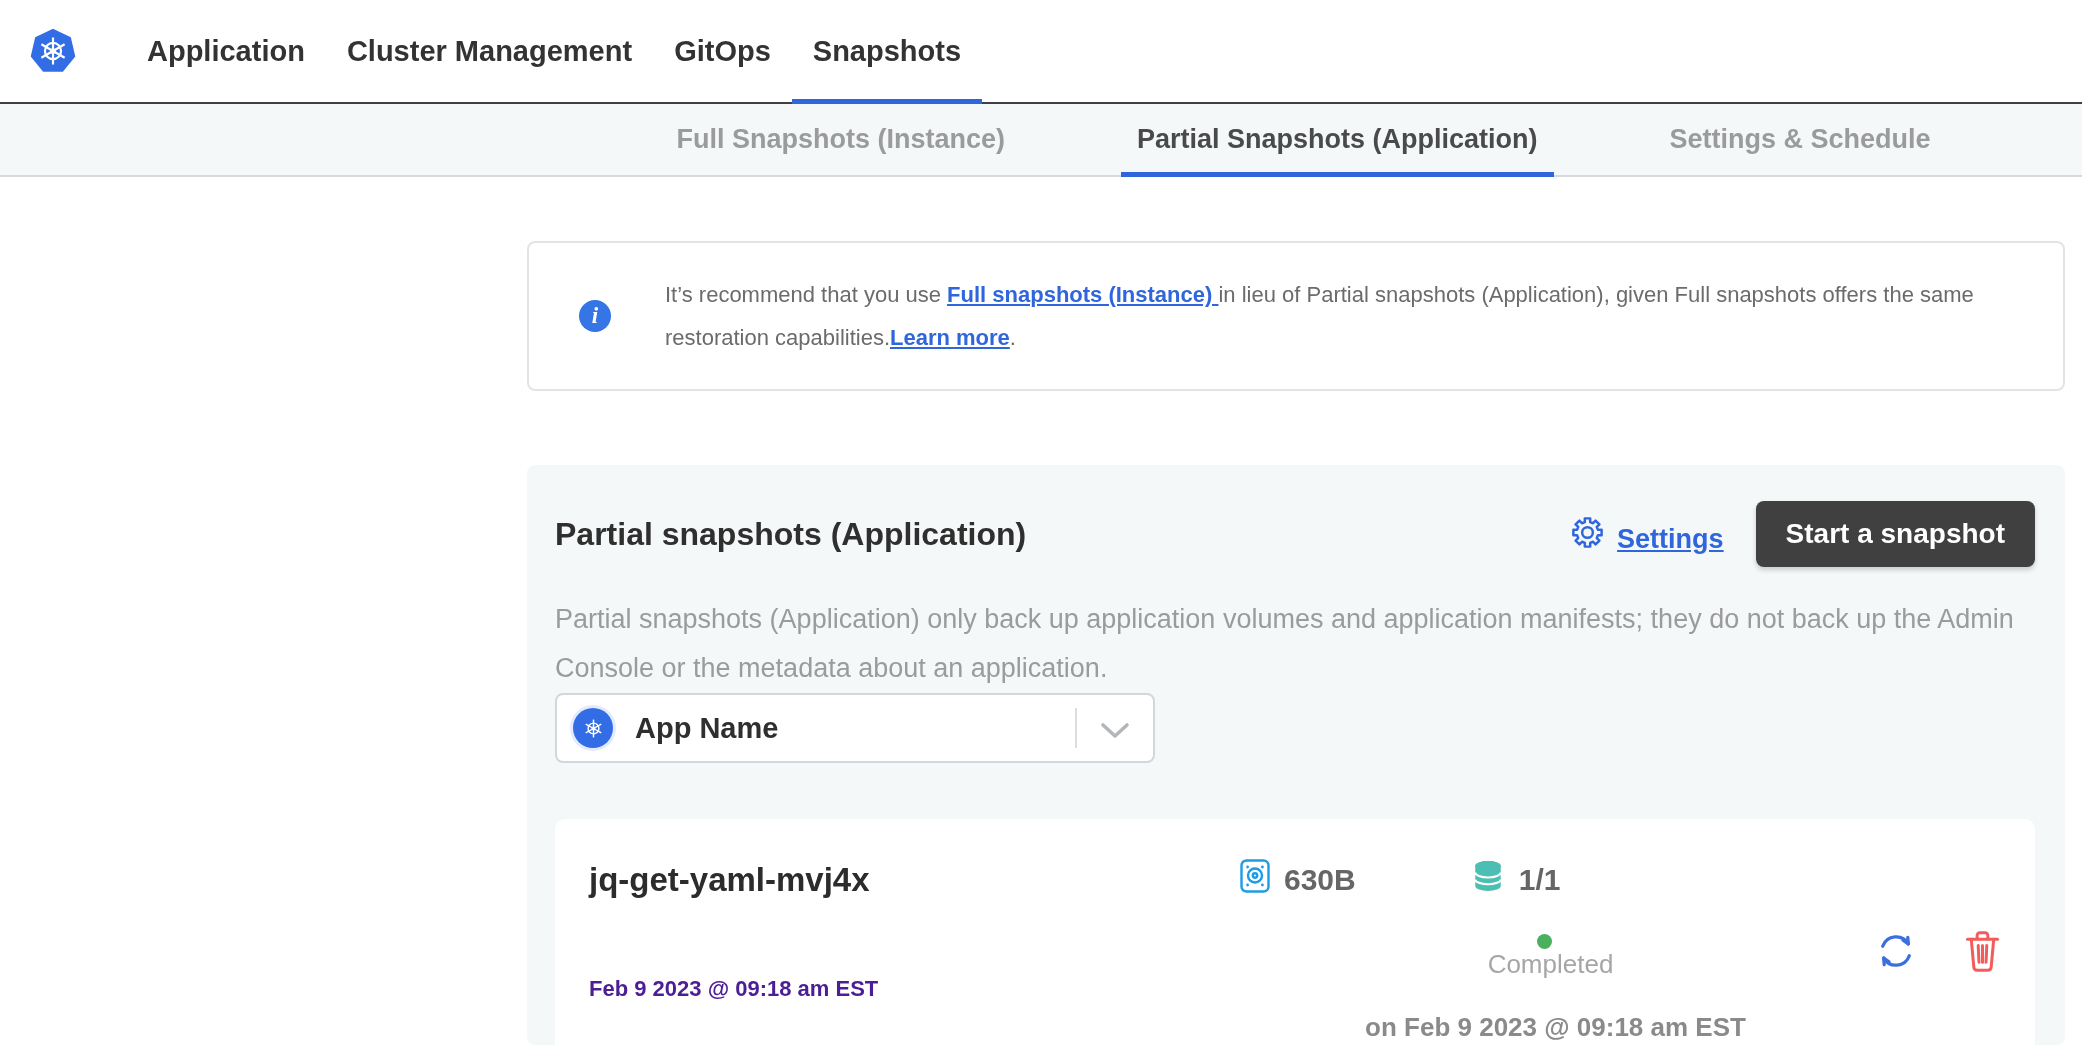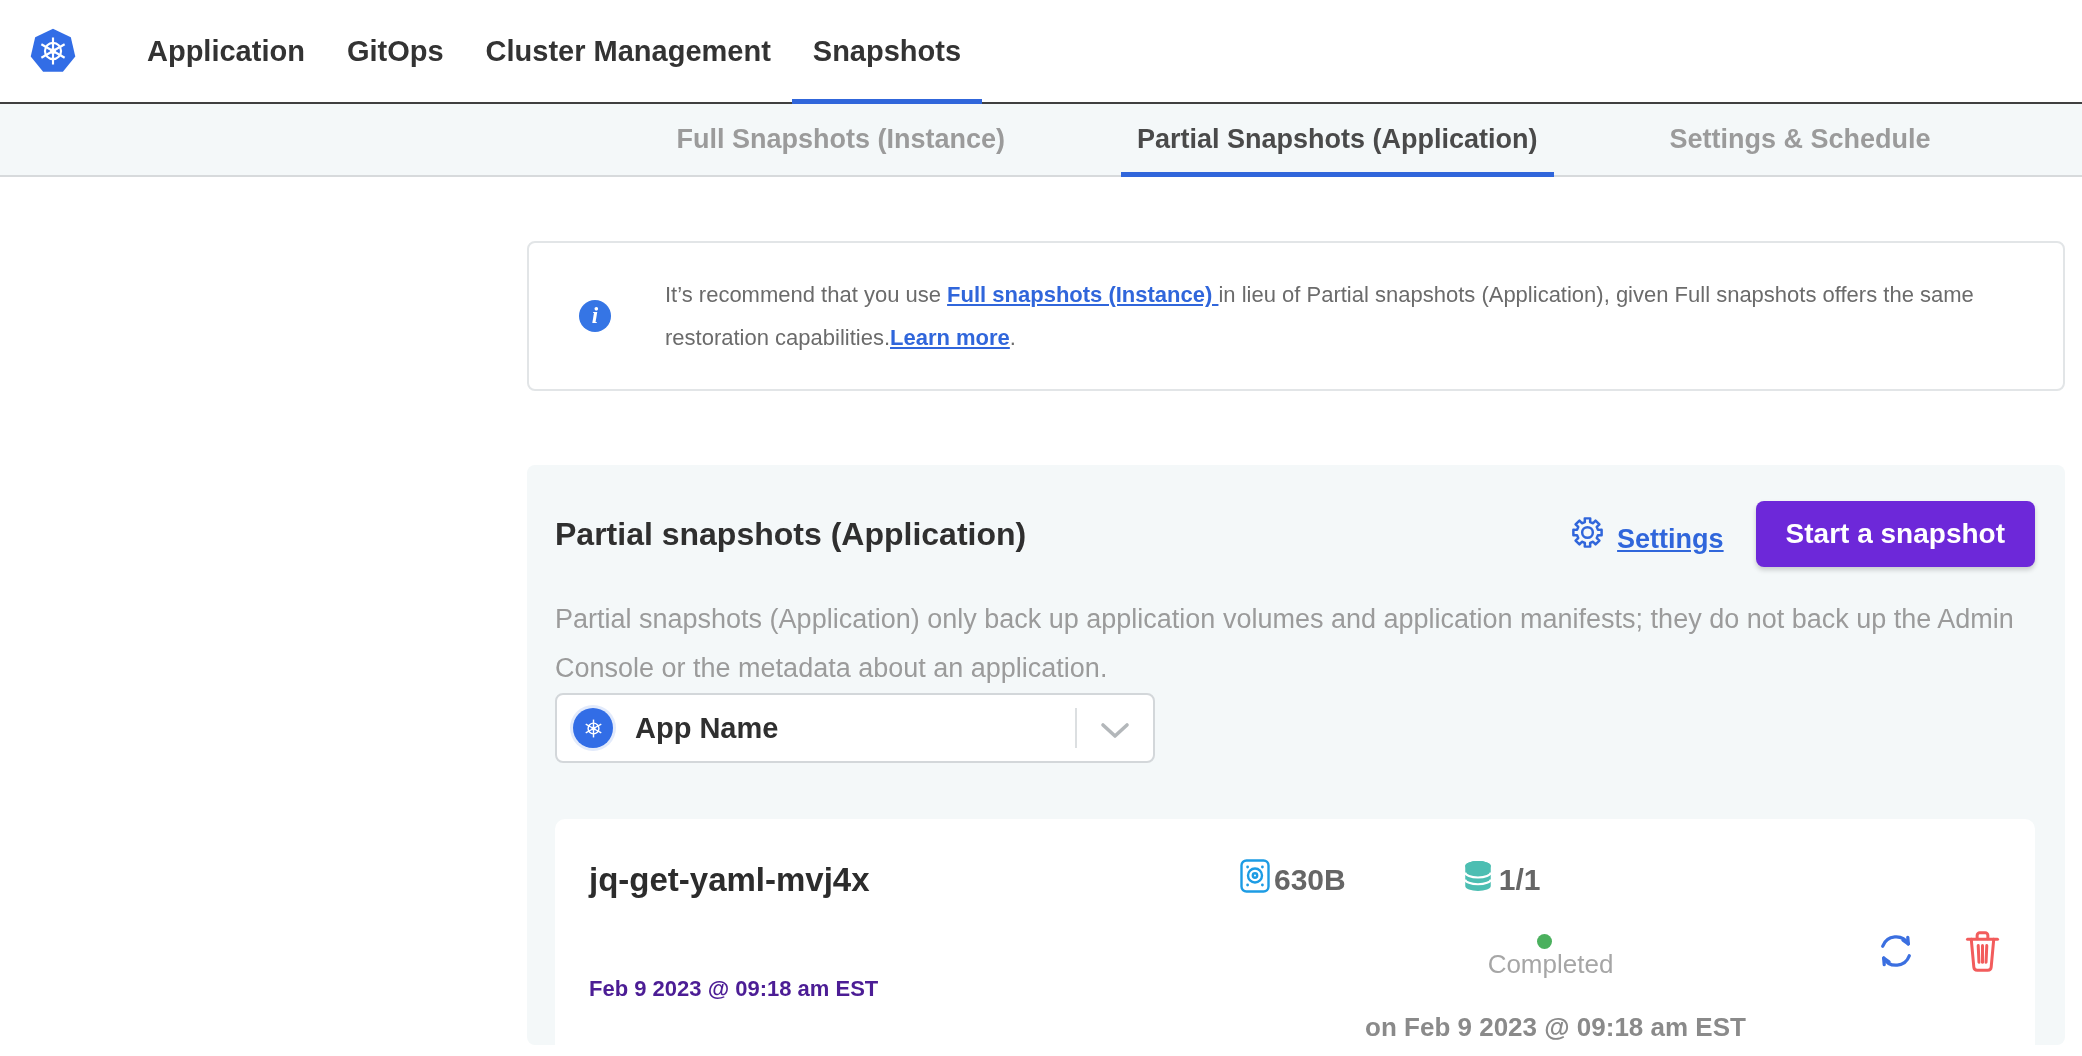--- a/index.html
+++ b/index.html
@@ -36,21 +36,21 @@
   .banner-text { font-size:22px; line-height:43px; color:#6b6b6b; font-weight:500; max-width:1370px;margin-left:32px; }
   .banner-link { color:#3066db; font-weight:700; text-decoration:underline; cursor:pointer; }
 
   .panel { margin-top:74px; background:#f4f8f9; border-radius:8px;
            padding:36px 30px 40px 28px; height:580px; }
   .panel-header { display:flex; align-items:center; }
   .panel-title { font-size:32px; font-weight:700; color:#2f2f2f; }
   .header-actions { margin-left:auto; display:flex; align-items:center; }
   .settings-link { display:flex; align-items:flex-end; gap:11px; cursor:pointer; }
   .settings-label { color:#3066db; font-size:27px; font-weight:700; text-decoration:underline; }
-  .start-btn { margin-left:32px; background:#6d28d9; color:#fff; font-size:28px; font-weight:700;
+  .start-btn { margin-left:32px; background:#404040; color:#fff; font-size:28px; font-weight:700;
                border:none; border-radius:8px; padding:17px 30px; cursor:pointer;
                font-family:"Liberation Sans", sans-serif; box-shadow:0 3px 5px rgba(0,0,0,.18); }
 
   .panel-desc { margin-top:28px; font-size:27px; line-height:49px; color:#9b9b9b;
                 font-weight:500; max-width:1490px; }
 
   .app-selector { width:600px; height:70px; background:#fff;
                   border:2px solid #d3d7da; border-radius:8px; display:flex;
                   align-items:center; position:relative; cursor:pointer; }
   .app-icon-wrap { margin-left:16px; width:40px; height:40px; border-radius:50%;
@@ -59,21 +59,21 @@
   .app-name { margin-left:22px; font-size:29px; font-weight:700; color:#2f2f2f; }
   .selector-divider { position:absolute; right:76px; top:13px; bottom:13px; width:2px; background:#dcdfe1; }
   .selector-chevron { position:absolute; right:23px; top:27px; }
 
   .snapshot-row { margin-top:56px; background:#fff; border-radius:10px;
                   padding:40px 34px 42px 34px; display:grid;
                   grid-template-columns:640px 1fr auto; grid-template-rows:auto auto;
                   row-gap:34px; align-items:center; }
   .snap-name { grid-column:1; grid-row:1; font-size:33px; font-weight:700; color:#2c2c2c; }
   .snap-stats { grid-column:2; grid-row:1; display:flex; align-items:center; gap:104px; }
-  .stat { display:flex; align-items:center; gap:4px; font-size:30px; font-weight:700; color:#666;padding-left:11px; }
+  .stat { display:flex; align-items:center; gap:14px; font-size:30px; font-weight:700; color:#666;padding-left:11px; }
   .snap-date { grid-column:1; grid-row:2; font-size:22px; font-weight:700; color:#4c1d95; }
   .snap-status { grid-column:2; grid-row:2; display:flex; align-items:center; font-size:26px;flex-direction:column; }
   .status-dot { width:15px; height:15px; border-radius:50%; background:#4bb05e; margin-right:13px; }
   .status-label { color:#a6a6a6; font-weight:500; }
   .status-finished { color:#8a8a8a; font-weight:700; margin-left:10px;margin-top:32px; }
   .snap-actions { grid-column:3; grid-row:1 / span 2; display:flex; align-items:center; gap:44px; }
   .icon-btn { background:none; border:none; cursor:pointer; padding:0; line-height:0; }
 </style>
 </head>
 <body>
@@ -88,22 +88,22 @@
         <line x1="16" y1="16" x2="24.1" y2="11.3"></line>
         <line x1="16" y1="16" x2="24.1" y2="20.7"></line>
         <line x1="16" y1="16" x2="16" y2="25.4"></line>
         <line x1="16" y1="16" x2="7.9" y2="20.7"></line>
         <line x1="16" y1="16" x2="7.9" y2="11.3"></line>
       </g>
       <circle cx="16" cy="16" r="2" fill="#fff"></circle>
     </svg>
   </span>
   <div class="nav-item">Application</div>
+  <div class="nav-item">Cluster Management</div>
   <div class="nav-item">GitOps</div>
-  <div class="nav-item">Cluster Management</div>
   <div class="nav-item active">Snapshots</div>
 </header>
 
 <nav class="subnav">
   <div class="subtab">Full Snapshots (Instance)</div>
   <div class="subtab active">Partial Snapshots (Application)</div>
   <div class="subtab">Settings &amp; Schedule</div>
 </nav>
 
 <main>

